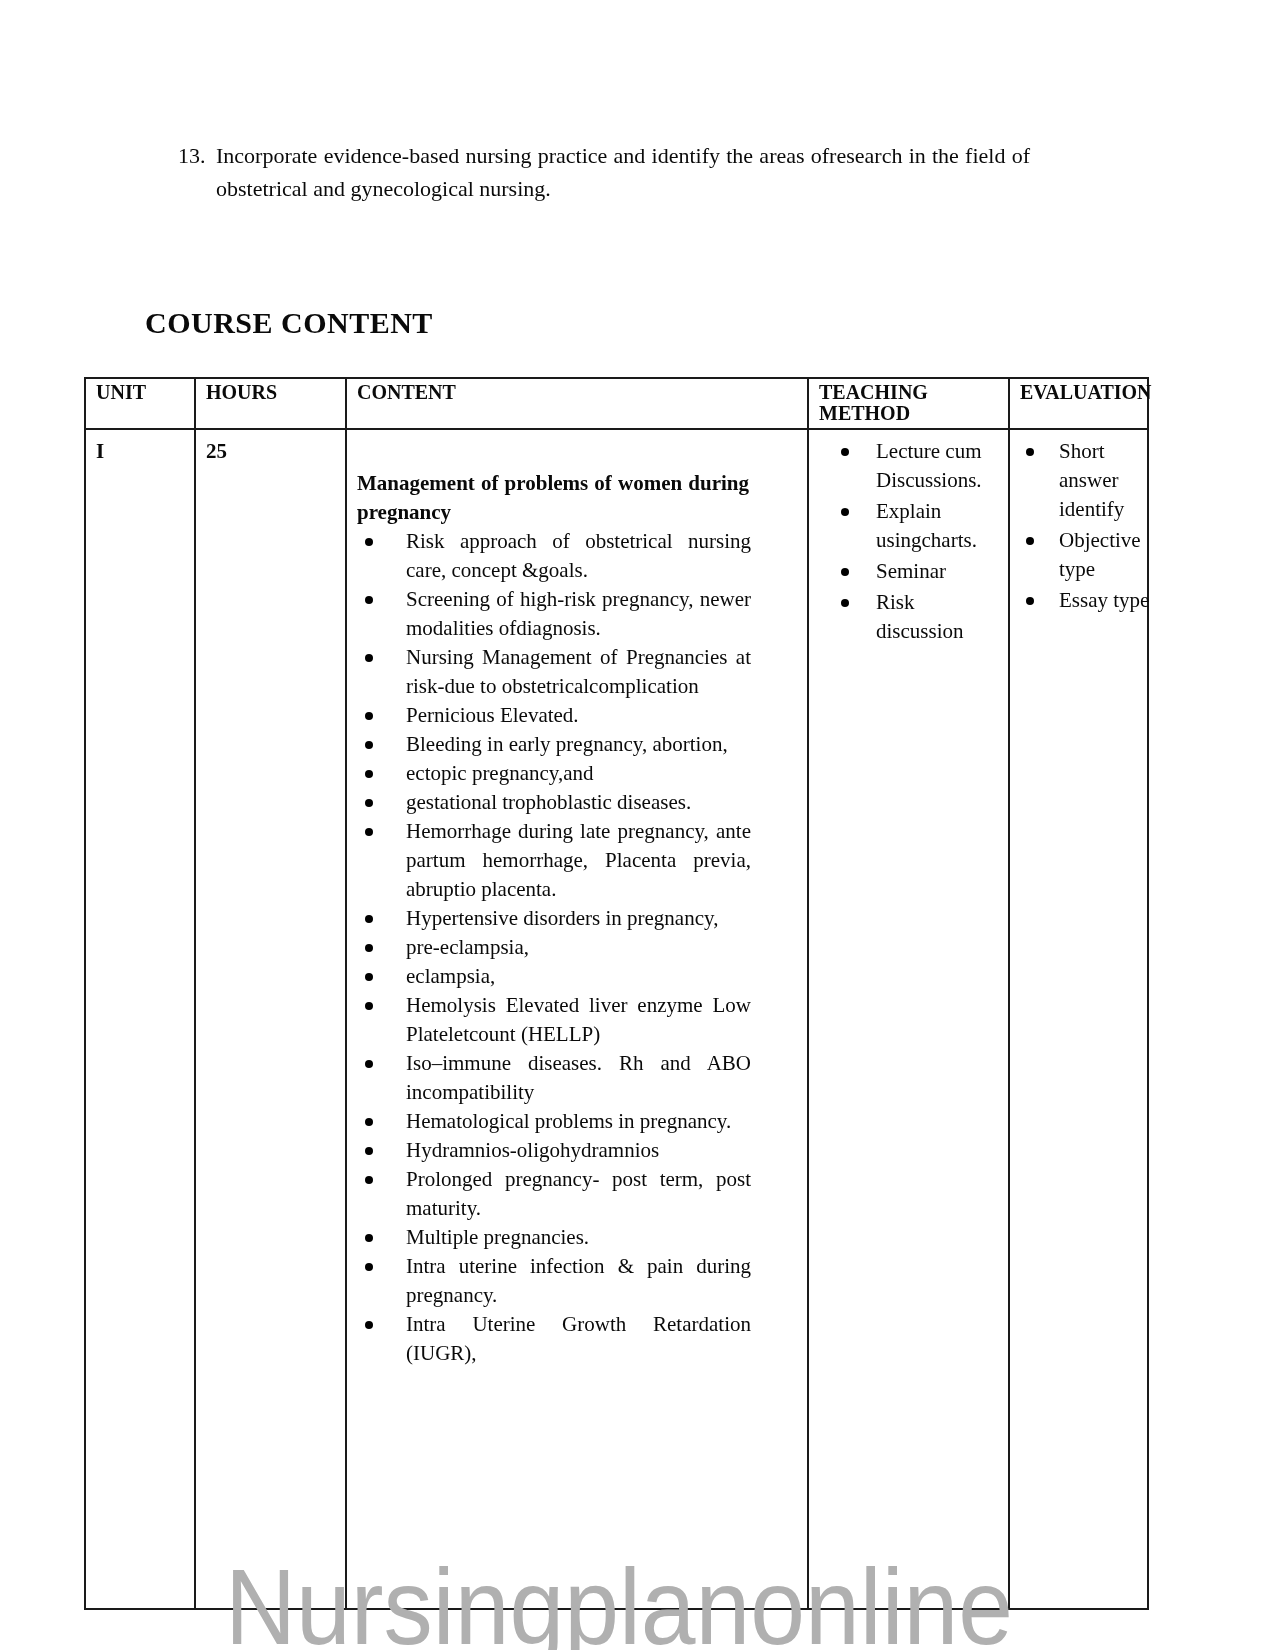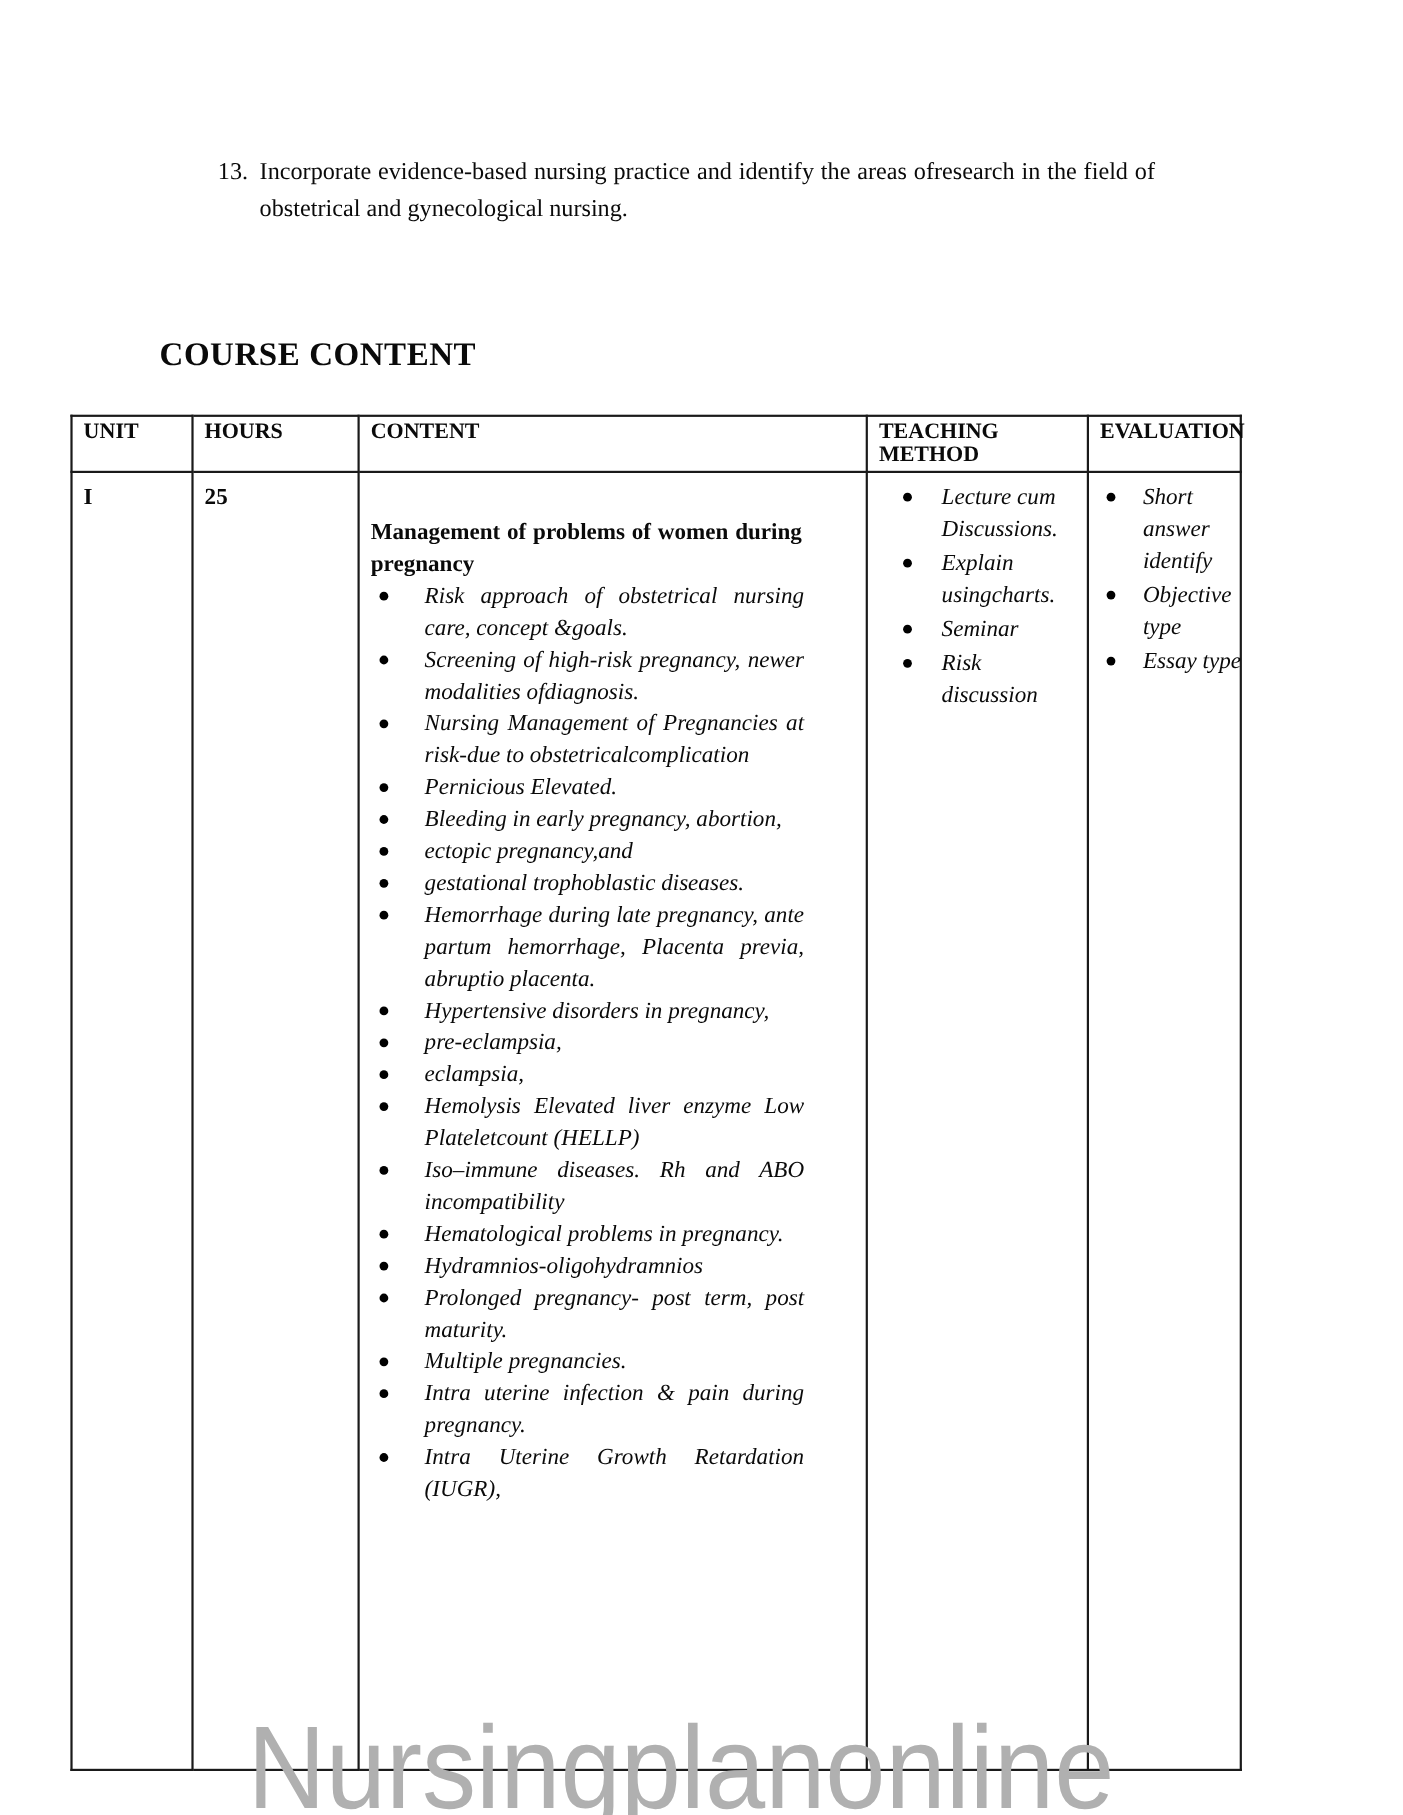--- a/index.html
+++ b/index.html
@@ -3,51 +3,51 @@
 <meta charset="utf-8">
 <style>
   html,body { margin:0; padding:0; background:#ffffff; }
   .page {
     position:relative; width:1275px; height:1650px;
     background:#ffffff; overflow:hidden;
     font-family:"Liberation Serif", serif; color:#0a0a0a;
   }
 
   
-  .objectives { position:absolute; left:178px; top:140px; width:852px;margin-left:20px; }
+  .objectives { position:absolute; left:178px; top:140px; width:852px; }
   .objective-item {
     font-size:22px; line-height:32.5px; text-align:justify;
     padding-left:38px;
   }
   .objective-item .num { display:inline-block; width:38px; margin-left:-38px; }
 
   
   .course-heading {
     position:absolute; left:145px; top:306px;
     font-size:30px; font-weight:bold; letter-spacing:0.5px;
   }
 
   
   .content-table {
-    position:absolute; left:64px; top:377px; width:1063px; height:1233px;
+    position:absolute; left:84px; top:377px; width:1063px; height:1233px;
     border-collapse:collapse; table-layout:fixed;
   }
   .content-table th, .content-table td {
     border:2px solid #1a1a1a; vertical-align:top; text-align:left;
   }
   .content-table th {
     font-size:20px; line-height:21px; padding:3px 10px 4px 10px; font-weight:bold;
   }
   .header-row { height:48px; }
   .content-table td { font-size:21px; line-height:29px; padding:7px 6px 6px 10px; }
   .unit-cell, .hours-cell { font-weight:bold; }
 
   .content-title { font-weight:bold; width:392px; text-align:justify;margin-top:32px; }
 
-  ul.blist { list-style:none; margin:0; padding:0;font-style:italic; }
+  ul.blist { list-style:none; margin:0; padding:0; }
   ul.blist li { position:relative; }
   ul.blist li .dot {
     position:absolute; width:8px; height:8px; border-radius:50%;
     background:#000; top:11px;
   }
   .content-list li  { padding-left:49px; width:345px; text-align:justify; }
   .content-list li .dot { left:8px; }
   .teaching-list li { padding-left:57px; width:110px; margin-bottom:2px; }
   .teaching-list li .dot { left:22px; }
   .evaluation-list li { padding-left:39px; width:92px; margin-bottom:2px; }

